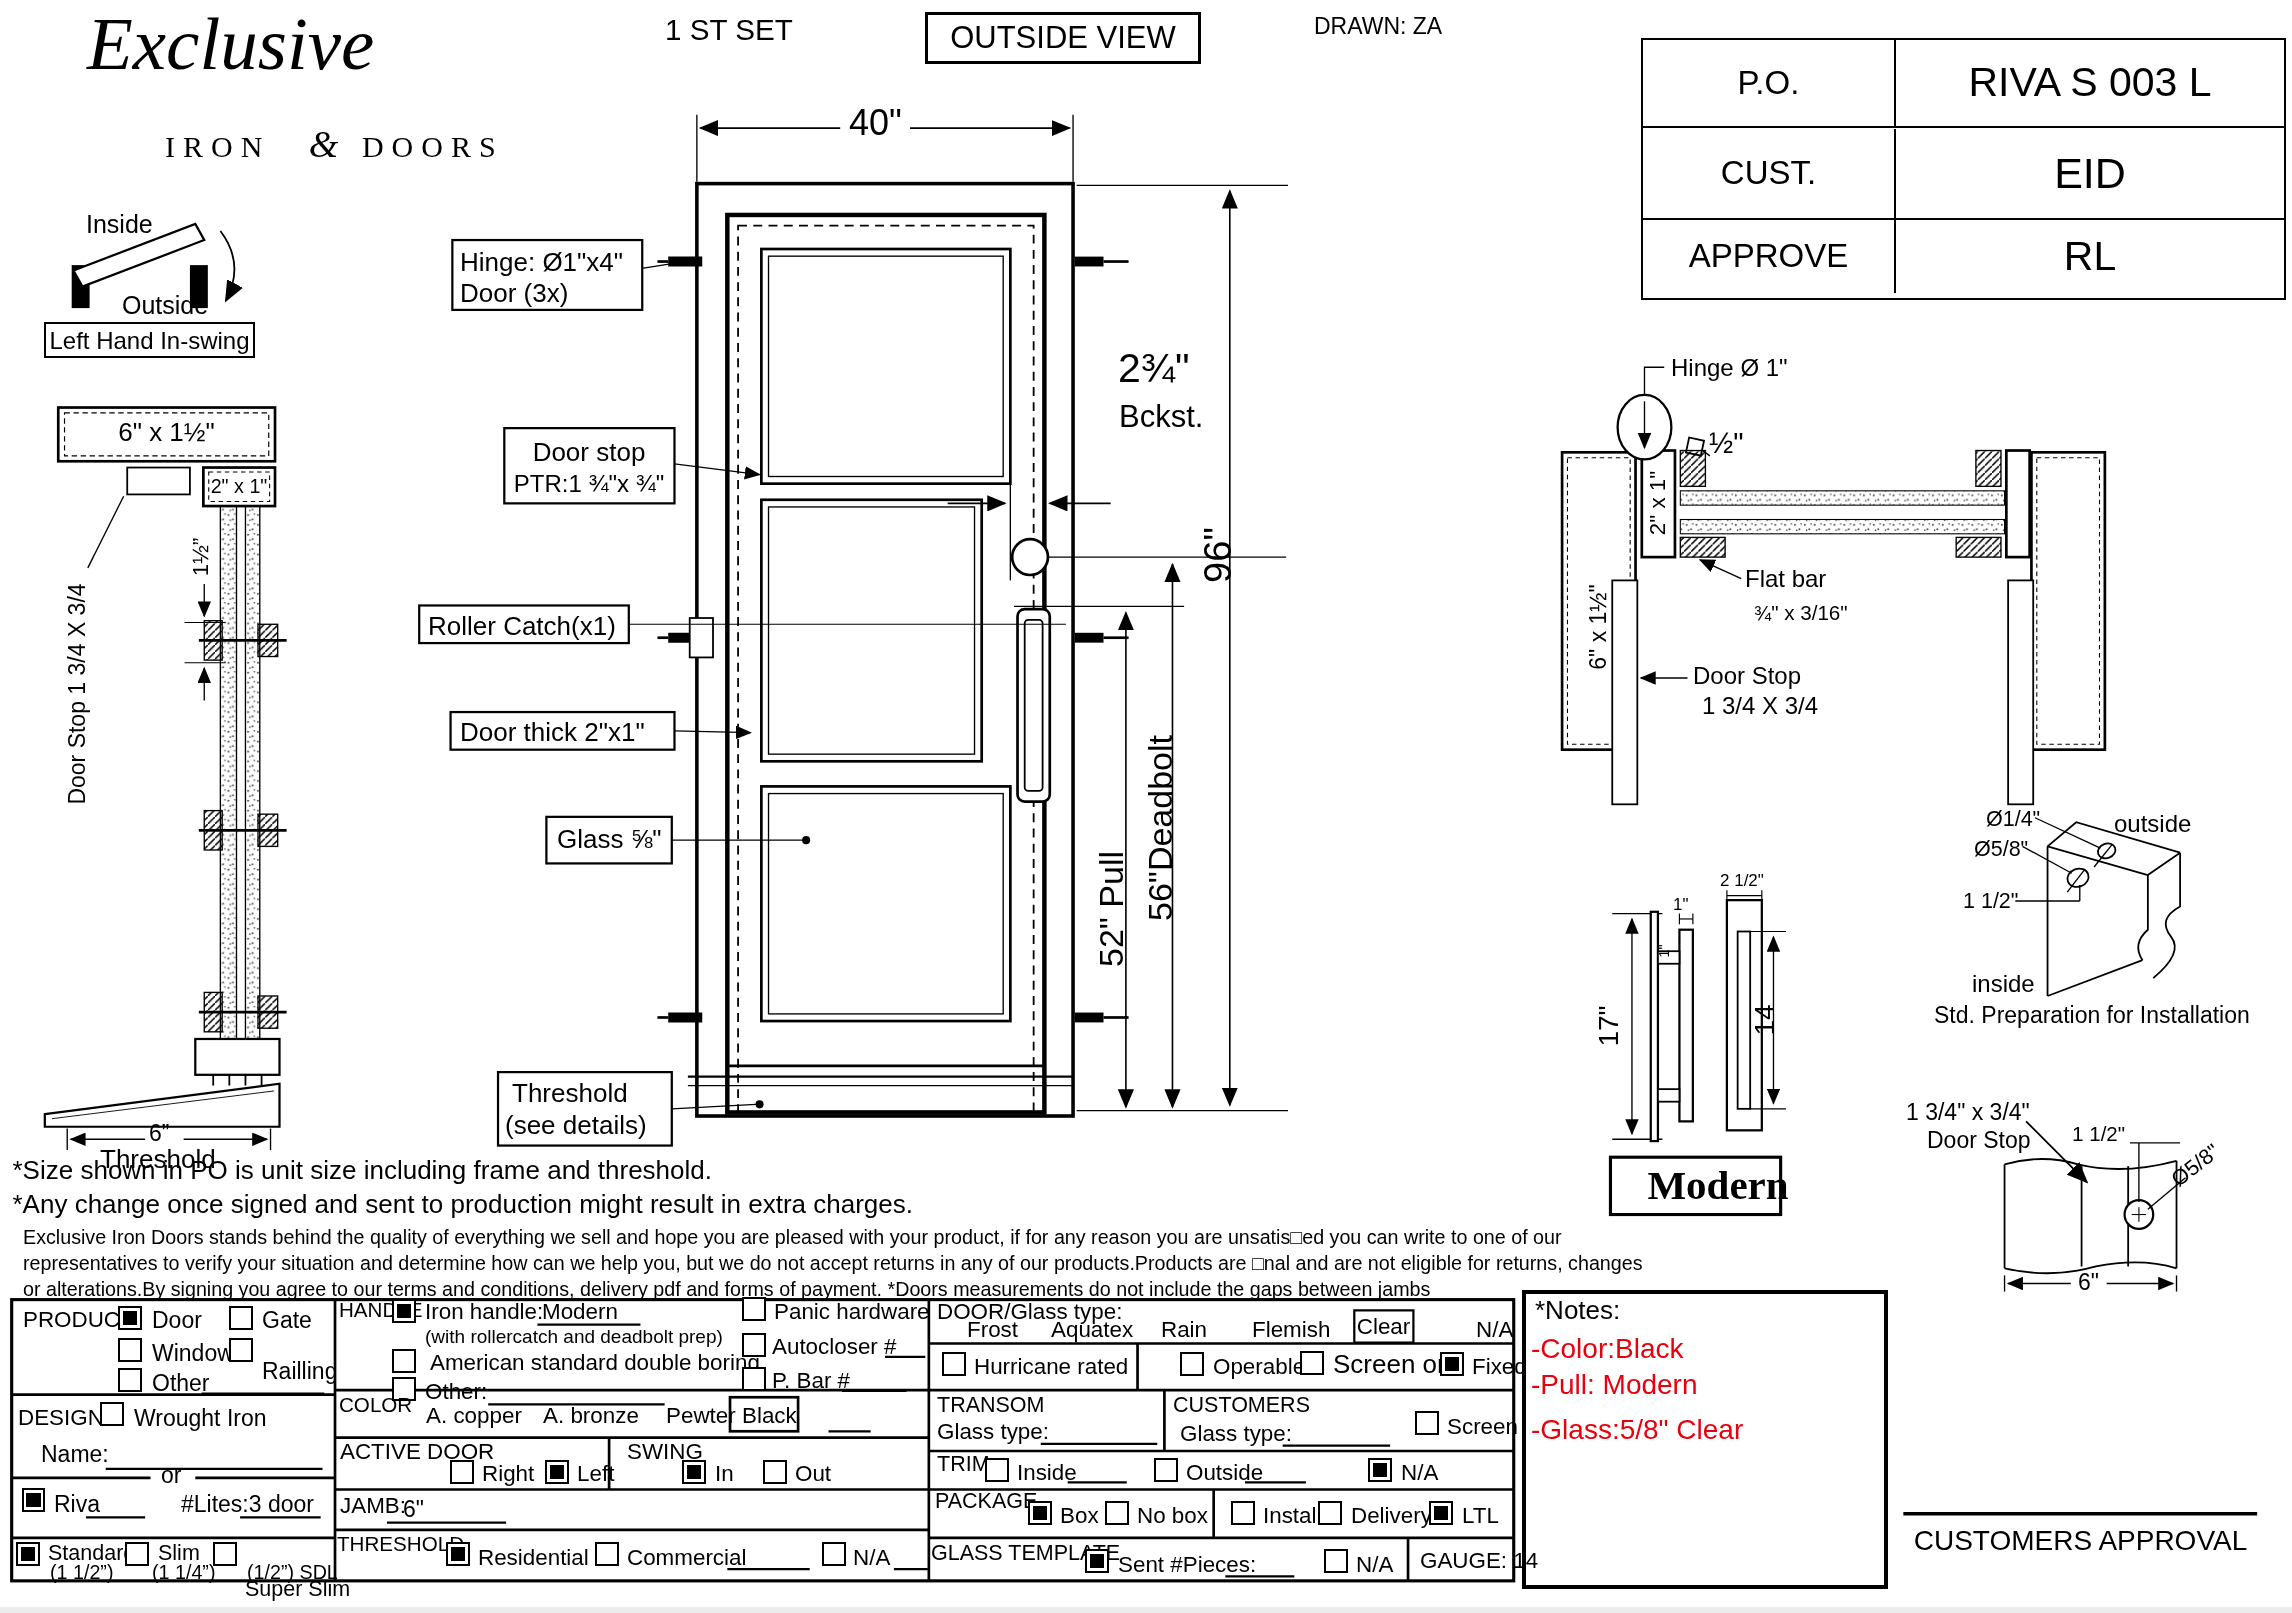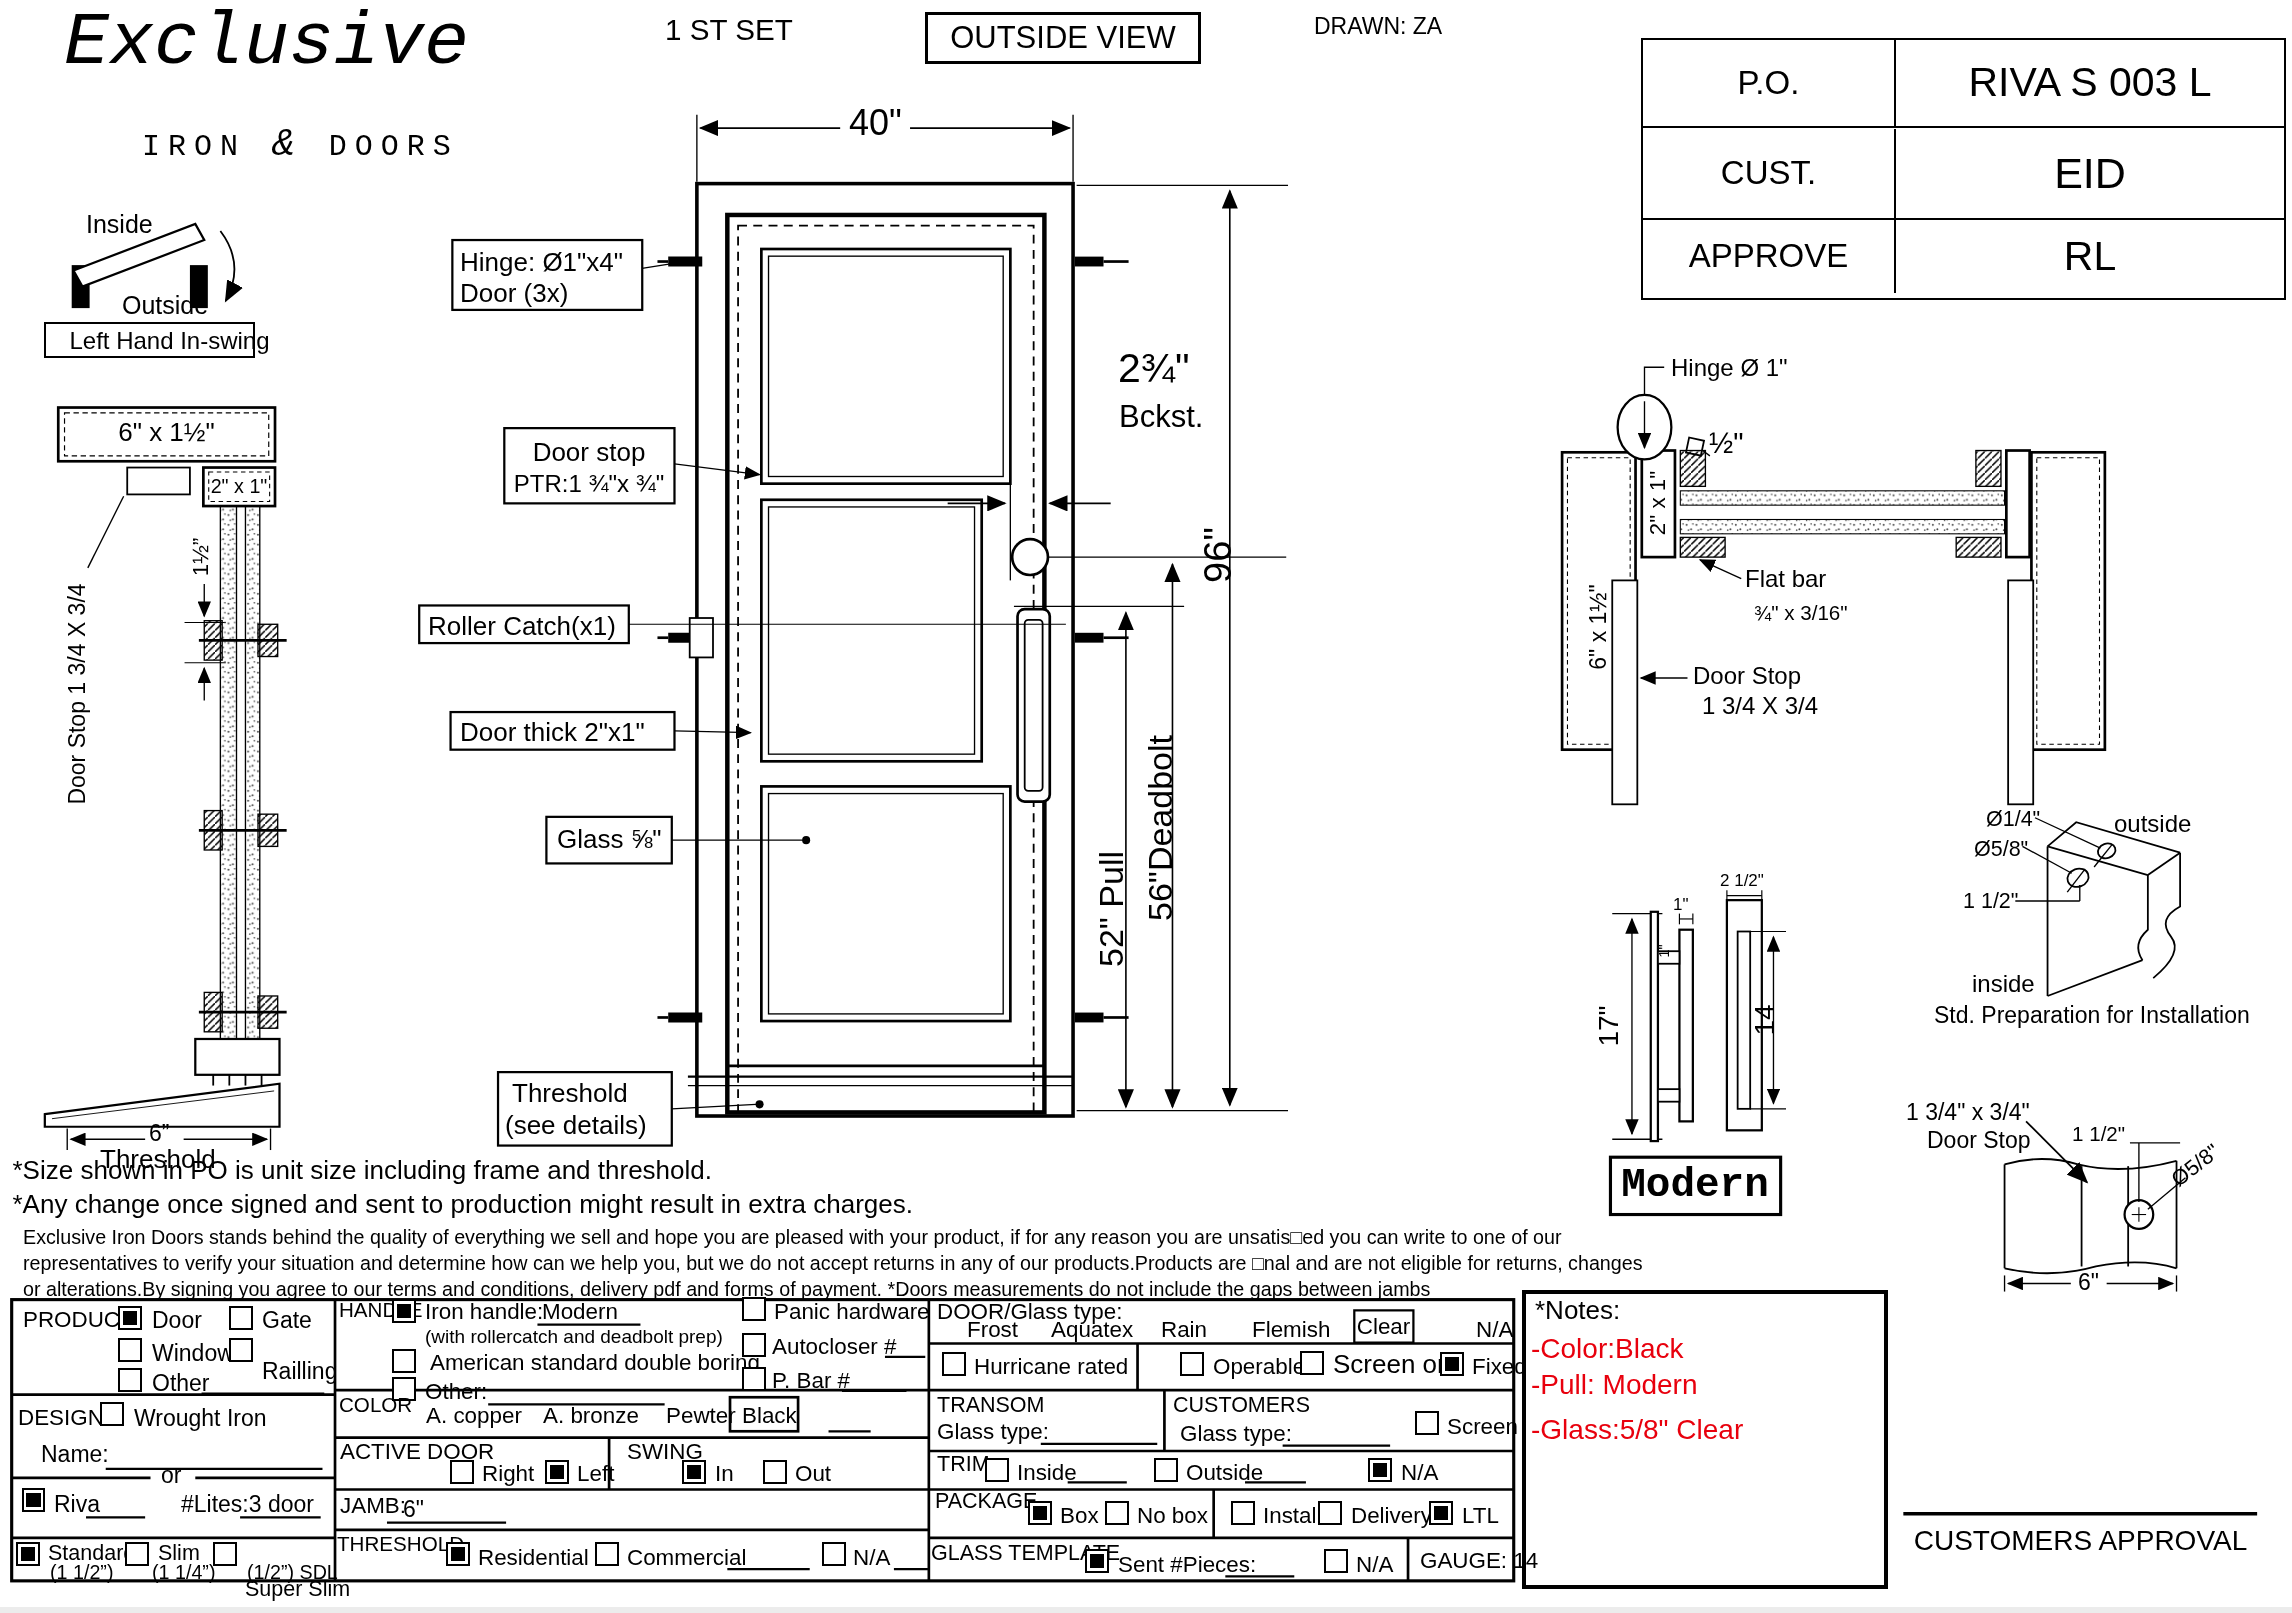--- a/index.html
+++ b/index.html
@@ -5,21 +5,21 @@
   html,body{margin:0;padding:0;background:#fff;}
   #page{position:relative;width:2293px;height:1614px;background:#fff;overflow:hidden;
         font-family:"Liberation Sans",sans-serif;color:#000;}
   svg{position:absolute;left:0;top:0;}
   .t{position:absolute;white-space:nowrap;line-height:1.05;}
   .vt{position:absolute;white-space:nowrap;transform:translate(-50%,-50%) rotate(-90deg);line-height:1;}
   .ctr{text-align:center;}
   .cb{position:absolute;width:19.7px;height:19.7px;border:2.7px solid #000;background:#fff;box-sizing:content-box;}
   .cb[data-checked="true"]::after{content:"";position:absolute;inset:2.7px;background:#000;}
   .box{position:absolute;border:2.7px solid #000;box-sizing:border-box;}
-  .serif{font-family:Liberation Mono, monospace;}
+  .serif{font-family:Liberation Serif, serif;margin-left:23px;}
   .red{color:#e8000d;}
   .grayline{position:absolute;left:0;top:1607px;width:2293px;height:7.2px;background:#ececec;}
 </style>
 </head>
 <body>
 
 <div id="page">
 
 <svg width="2293" height="1614" viewBox="0 0 2560 1802">
   <defs>
@@ -323,21 +323,21 @@
     <span class="t" style="position:static;font-size:33px;">APPROVE</span>
       </div>
   <div style="position:absolute;left:253px;top:180px;width:388px;height:73px;display:flex;align-items:center;justify-content:center;">
     <span class="t" style="position:static;font-size:41px;">RL</span>
       </div>
 </div>
 
 <div class="t" style="left:86px;top:211px;font-size:25px;">Inside</div>
 <div class="t" style="left:122px;top:292px;font-size:25px;">Outside</div>
 <div class="box" style="left:44px;top:322px;width:211px;height:36px;border-width:2.2px;"></div>
-<div class="t ctr" style="left:44px;top:328px;width:211px;font-size:24px;padding-left:20px;">Left Hand In-swing</div>
+<div class="t ctr" style="left:44px;top:328px;width:211px;font-size:24px;">Left Hand In-swing</div>
 
 <div class="t ctr" style="left:58px;top:419px;width:217px;font-size:26px;">6" x 1½"</div>
 <div class="t ctr" style="left:203px;top:476px;width:72px;font-size:19.7px;">2" x 1"</div>
 <div class="vt" style="left:77px;top:694px;font-size:23px;">Door Stop 1 3/4 X 3/4</div>
 <div class="vt" style="left:201px;top:557px;font-size:22.4px;">1½”</div>
 <div class="t" style="left:149px;top:1121px;font-size:23px;">6”</div>
 <div class="t" style="left:100px;top:1146px;font-size:26px;">Threshold</div>
 
 <div class="t" style="left:849px;top:104px;font-size:36px;">40"</div>
 <div class="vt" style="left:1218px;top:555px;font-size:38px;">96"</div>

